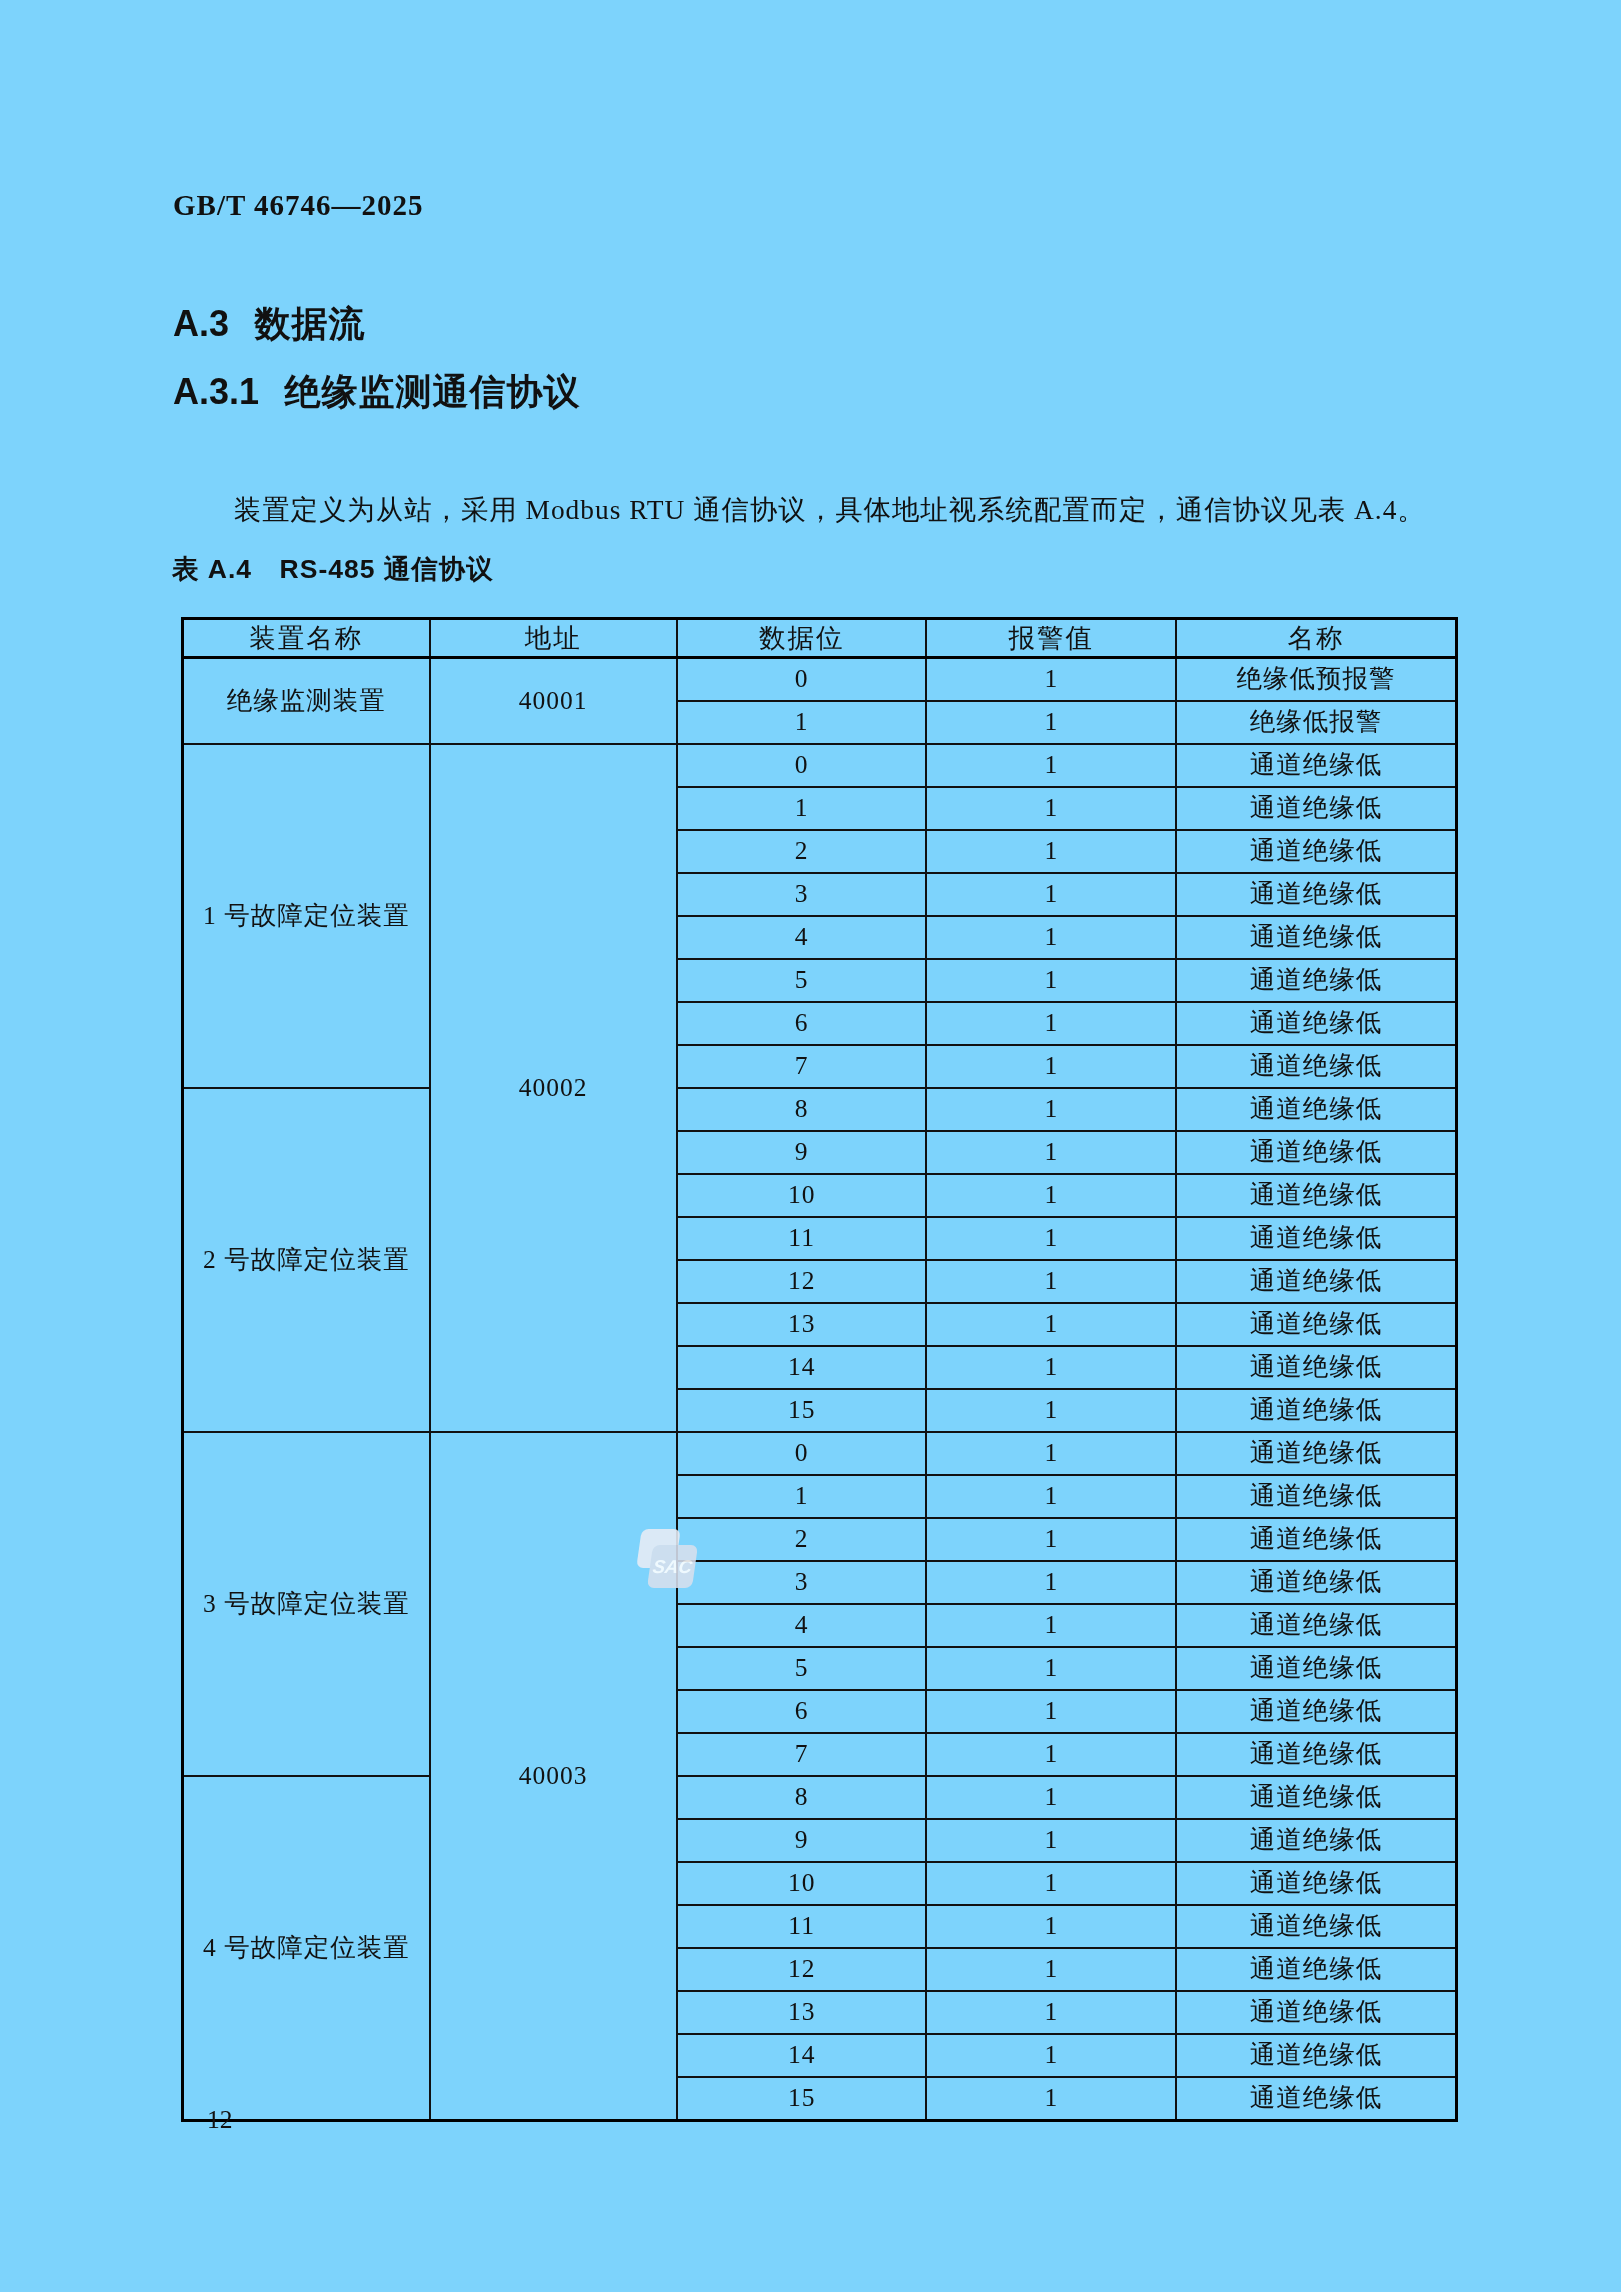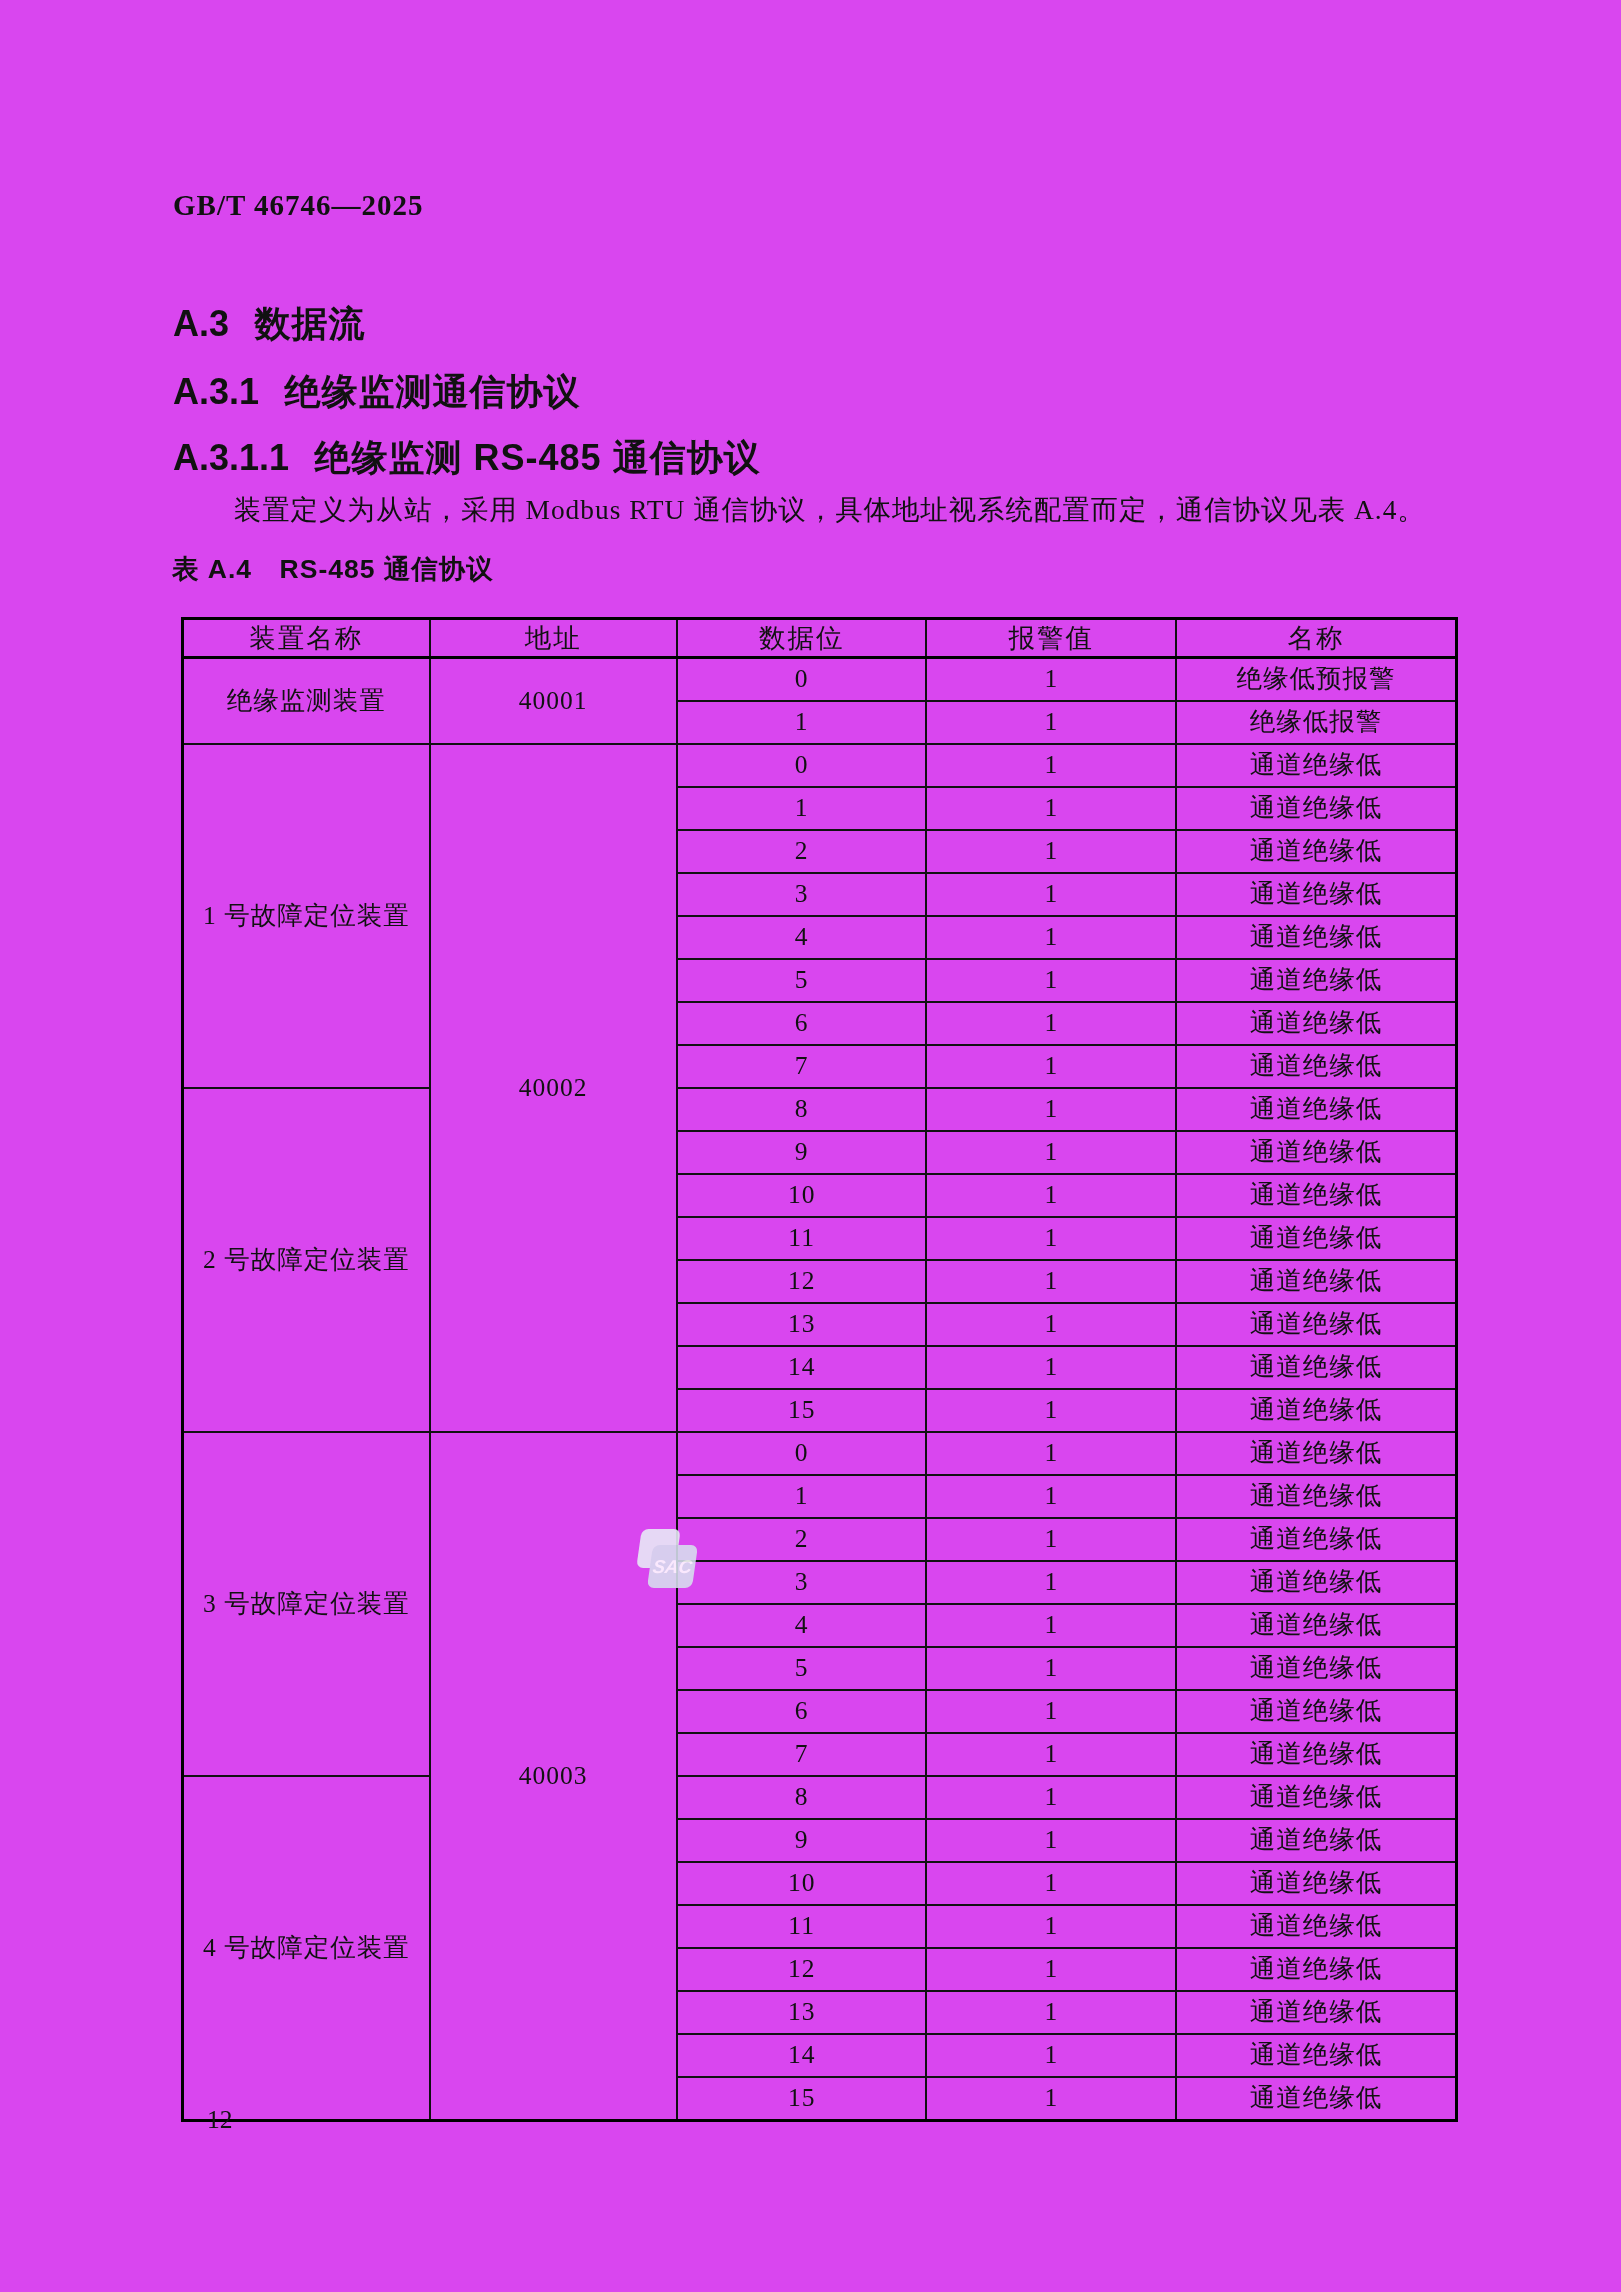--- a/index.html
+++ b/index.html
@@ -1,19 +1,19 @@
 <!DOCTYPE html>
 <html><head>
 <meta charset="utf-8">
 <style>
   html,body{margin:0;padding:0;background:#888;}
   .page{
     position:relative;
     width:1621px;height:2293px;
-    background:#d946ef;
+    background:#7dd3fc;
     font-family:"Liberation Serif","DejaVu Serif",serif;
     color:#111111;
     overflow:hidden;
   }
   .doc-header{
     position:absolute;left:173px;top:189px;
     font-size:29px;font-weight:600;letter-spacing:1px;
   }
   .heading{
     position:absolute;left:173px;
@@ -89,23 +89,20 @@
   <div class="doc-header">GB/T 46746—2025</div>
 
   <div class="heading h-a3">
     <span class="h-id">A.3</span><span>数据流</span>
   </div>
 
   <div class="heading h-a31">
     <span class="h-id">A.3.1</span><span>绝缘监测通信协议</span>
   </div>
 
-  <div class="heading h-a311">
-    <span class="h-id">A.3.1.1</span><span>绝缘监测 RS-485 通信协议</span>
-  </div>
 
   <p class="body-para">装置定义为从站，采用 Modbus RTU 通信协议，具体地址视系统配置而定，通信协议见表 A.4。</p>
 
   <div class="table-caption">表 A.4　RS-485 通信协议</div>
 
   <table class="protocol">
     <colgroup>
       <col class="c1">
         <col class="c2">
         <col class="c3">

